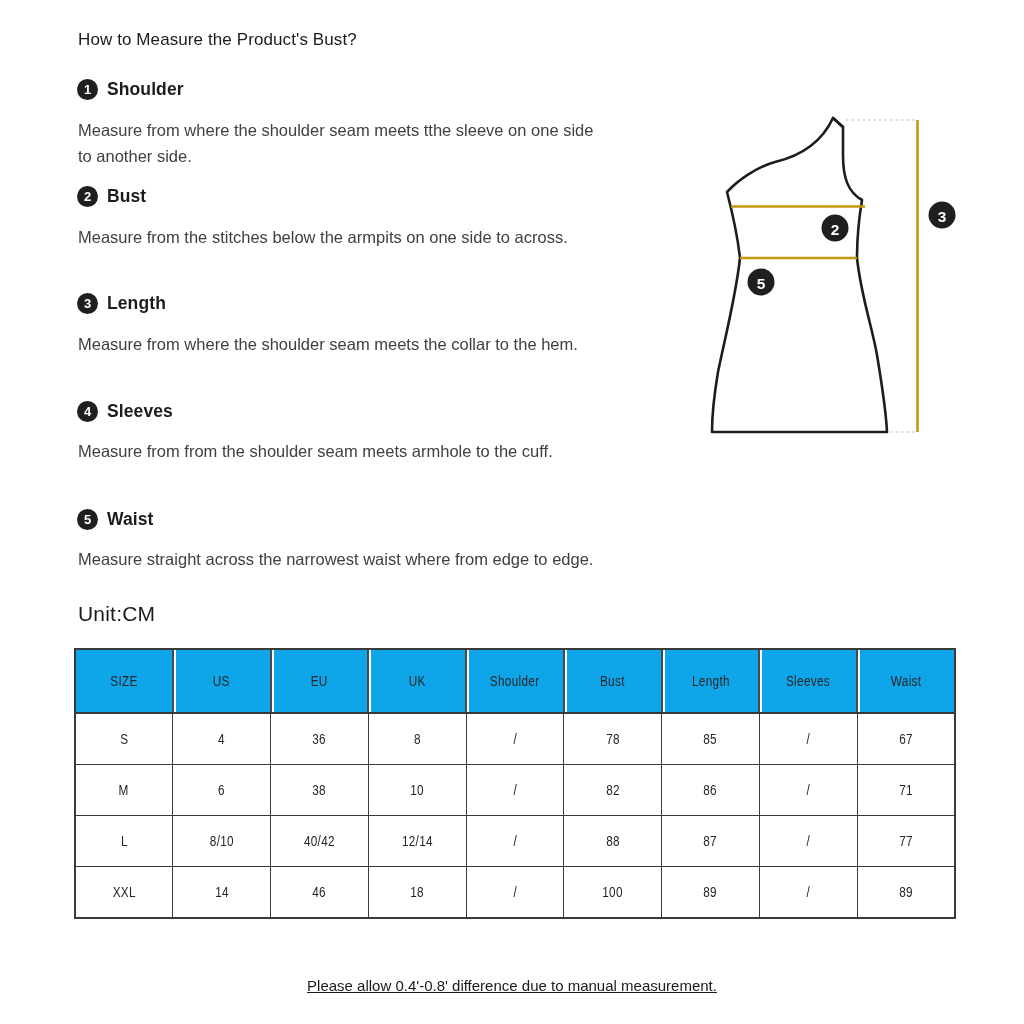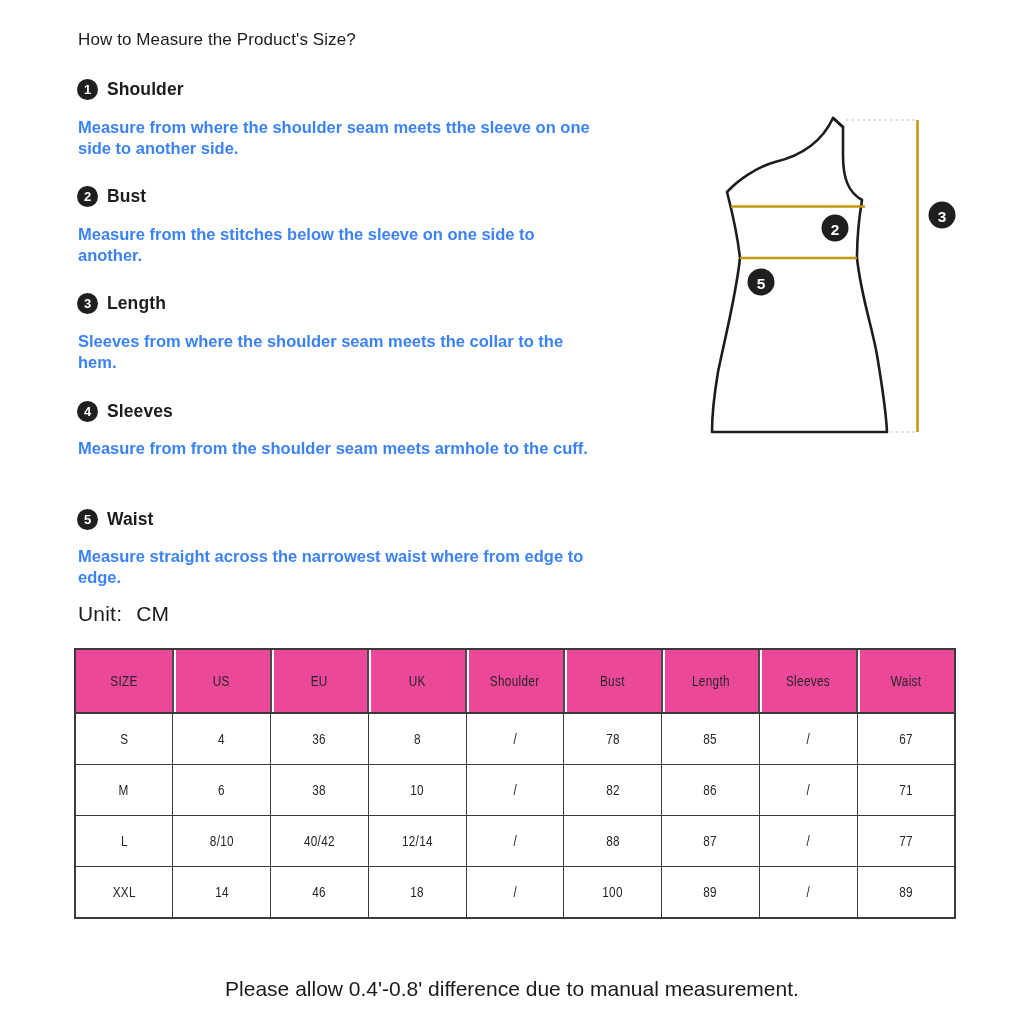--- a/index.html
+++ b/index.html
@@ -11,66 +11,66 @@
 
   .page-title { font-size:17px; font-weight:400; letter-spacing:0.1px; }
 
   .section-head { display:flex; align-items:center; gap:9px; }
   .num-badge {
     width:21px; height:21px; border-radius:50%; background:#1f1f1f; color:#fff;
     font-size:13px; font-weight:700; display:flex; align-items:center; justify-content:center;
     flex:0 0 auto;
   }
   .section-label { font-size:17.5px; font-weight:600; letter-spacing:0.1px; }
-  .desc { font-size:16.5px; line-height:21px; width:524px; color:#3b82f6;font-weight:bold; }
+  .desc { font-size:16.5px; line-height:26px; width:524px; color:#404040; }
 
-  .unit-line { font-size:21px; font-weight:500; letter-spacing:0.2px; display:flex; gap:14px; }
+  .unit-line { font-size:21px; font-weight:500; letter-spacing:0.2px; display:flex; }
 
   table.size-table { border-collapse:collapse; width:882px; table-layout:fixed; }
   .size-table th {
-    background:#ec4899; height:60px; font-weight:500; text-align:center;
+    background:#0ea5e9; height:60px; font-weight:500; text-align:center;
     border-top:2px solid #3a3a3a; border-bottom:2px solid #3a3a3a;
     border-left:2px solid #4a4a4a; box-shadow: inset 2px 0 0 0 #ffffff;
   }
   .size-table th:first-child { border-left:2px solid #3a3a3a; box-shadow:none; }
   .size-table th:last-child { border-right:2px solid #3a3a3a; }
   .size-table td {
     border:1px solid #3a3a3a; height:48px; text-align:center; background:#fff;
   }
   .size-table td:first-child { border-left-width:2px; }
   .size-table td:last-child { border-right-width:2px; }
   .size-table tr:last-child td { border-bottom-width:2px;margin-left:42px; }
   .cnd {
     display:inline-block; transform:scaleX(0.76); transform-origin:50% 50%;
     font-size:15.5px; font-weight:500; letter-spacing:0.4px; color:#262626; white-space:nowrap;
   }
-  .footer-note { width:1024px; text-align:center; font-size:21px; color:#1a1a1a; }
+  .footer-note { width:1024px; text-align:center; font-size:15px; color:#1a1a1a;text-decoration:underline; }
 </style>
 </head>
 <body>
 
-<div class="abs page-title" style="left:78px; top:30px;">How to Measure the Product's Size?</div>
+<div class="abs page-title" style="left:78px; top:30px;">How to Measure the Product's Bust?</div>
 
 <div class="abs section-head" style="left:77px; top:79px;">
   <span class="num-badge">1</span>
   <span class="section-label">Shoulder</span>
 </div>
 <div class="abs desc" style="left:78px; top:117px;">Measure from where the shoulder seam meets tthe sleeve on one side to another side.</div>
 
 <div class="abs section-head" style="left:77px; top:186px;">
   <span class="num-badge">2</span>
   <span class="section-label">Bust</span>
 </div>
-<div class="abs desc" style="left:78px; top:224px;">Measure from the stitches below the sleeve on one side to another.</div>
+<div class="abs desc" style="left:78px; top:224px;">Measure from the stitches below the armpits on one side to across.</div>
 
 <div class="abs section-head" style="left:77px; top:293px;">
   <span class="num-badge">3</span>
   <span class="section-label">Length</span>
 </div>
-<div class="abs desc" style="left:78px; top:331px;">Sleeves from where the shoulder seam meets the collar to the hem.</div>
+<div class="abs desc" style="left:78px; top:331px;">Measure from where the shoulder seam meets the collar to the hem.</div>
 
 <div class="abs section-head" style="left:77px; top:401px;">
   <span class="num-badge">4</span>
   <span class="section-label">Sleeves</span>
 </div>
 <div class="abs desc" style="left:78px; top:438px;">Measure from from the shoulder seam meets armhole to the cuff.</div>
 
 <div class="abs section-head" style="left:77px; top:509px;">
   <span class="num-badge">5</span>
   <span class="section-label">Waist</span>

